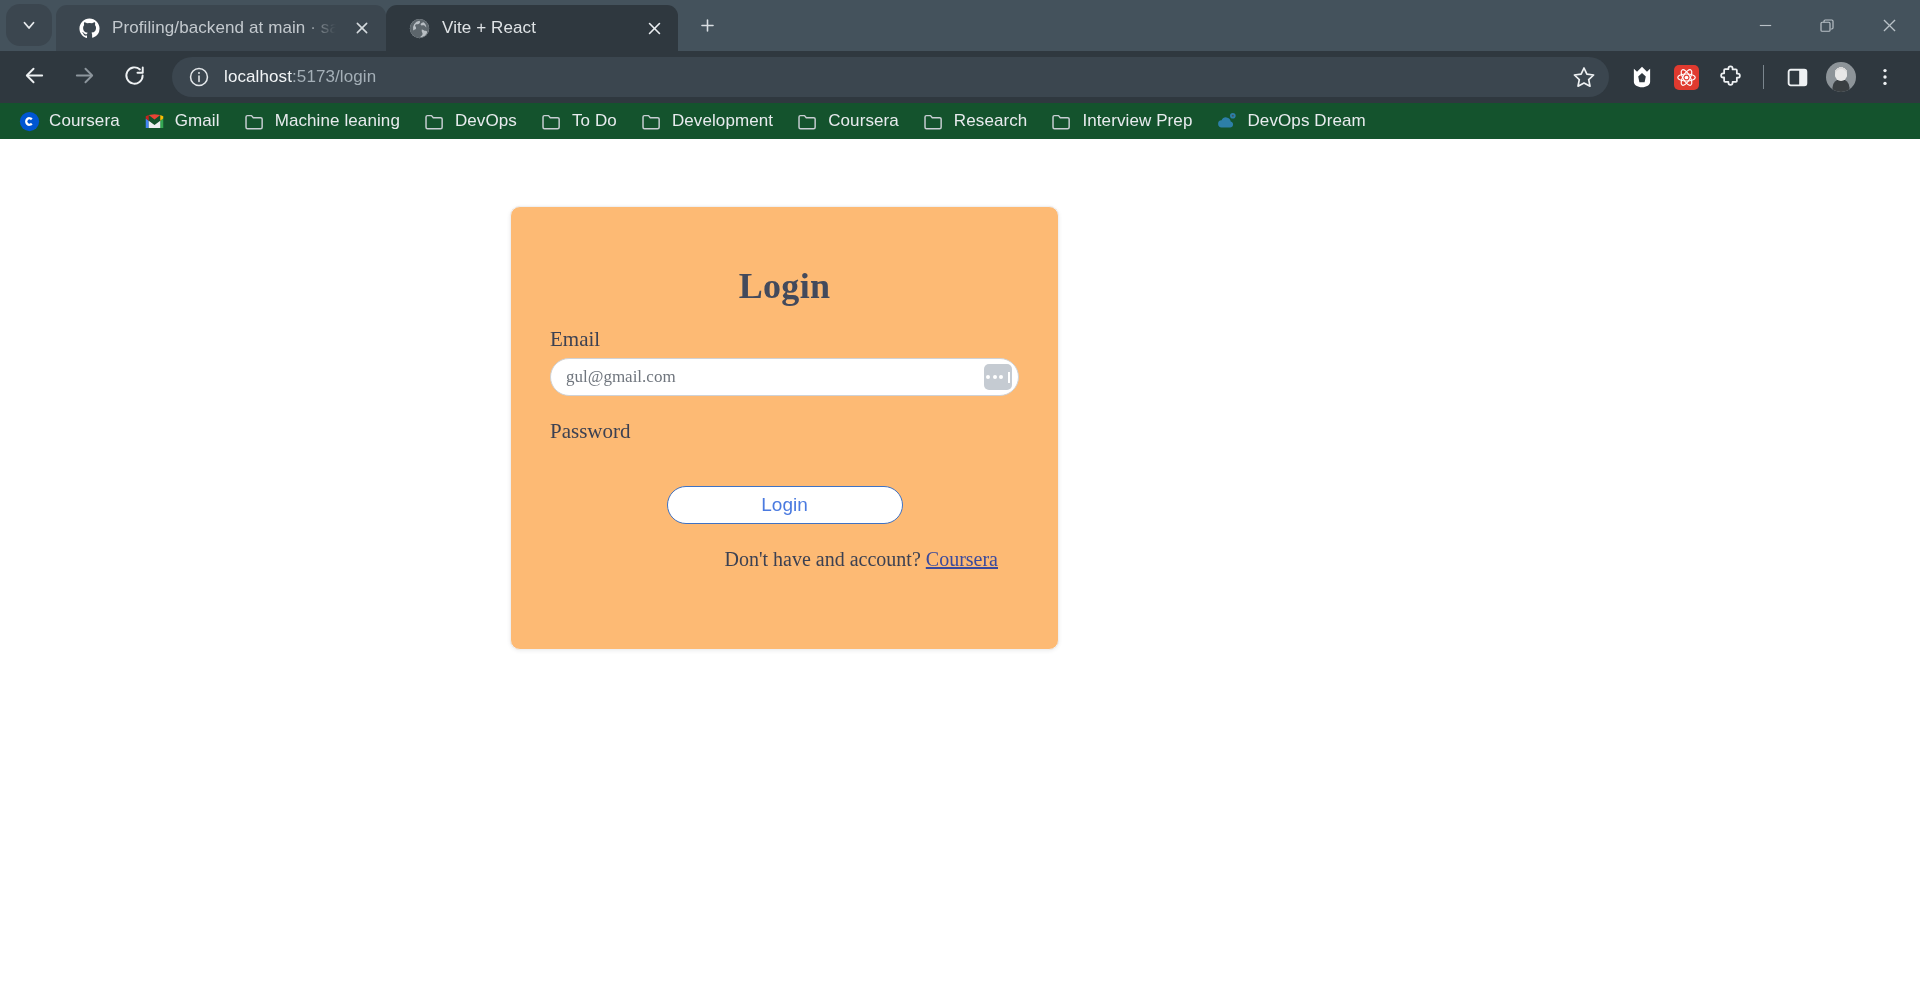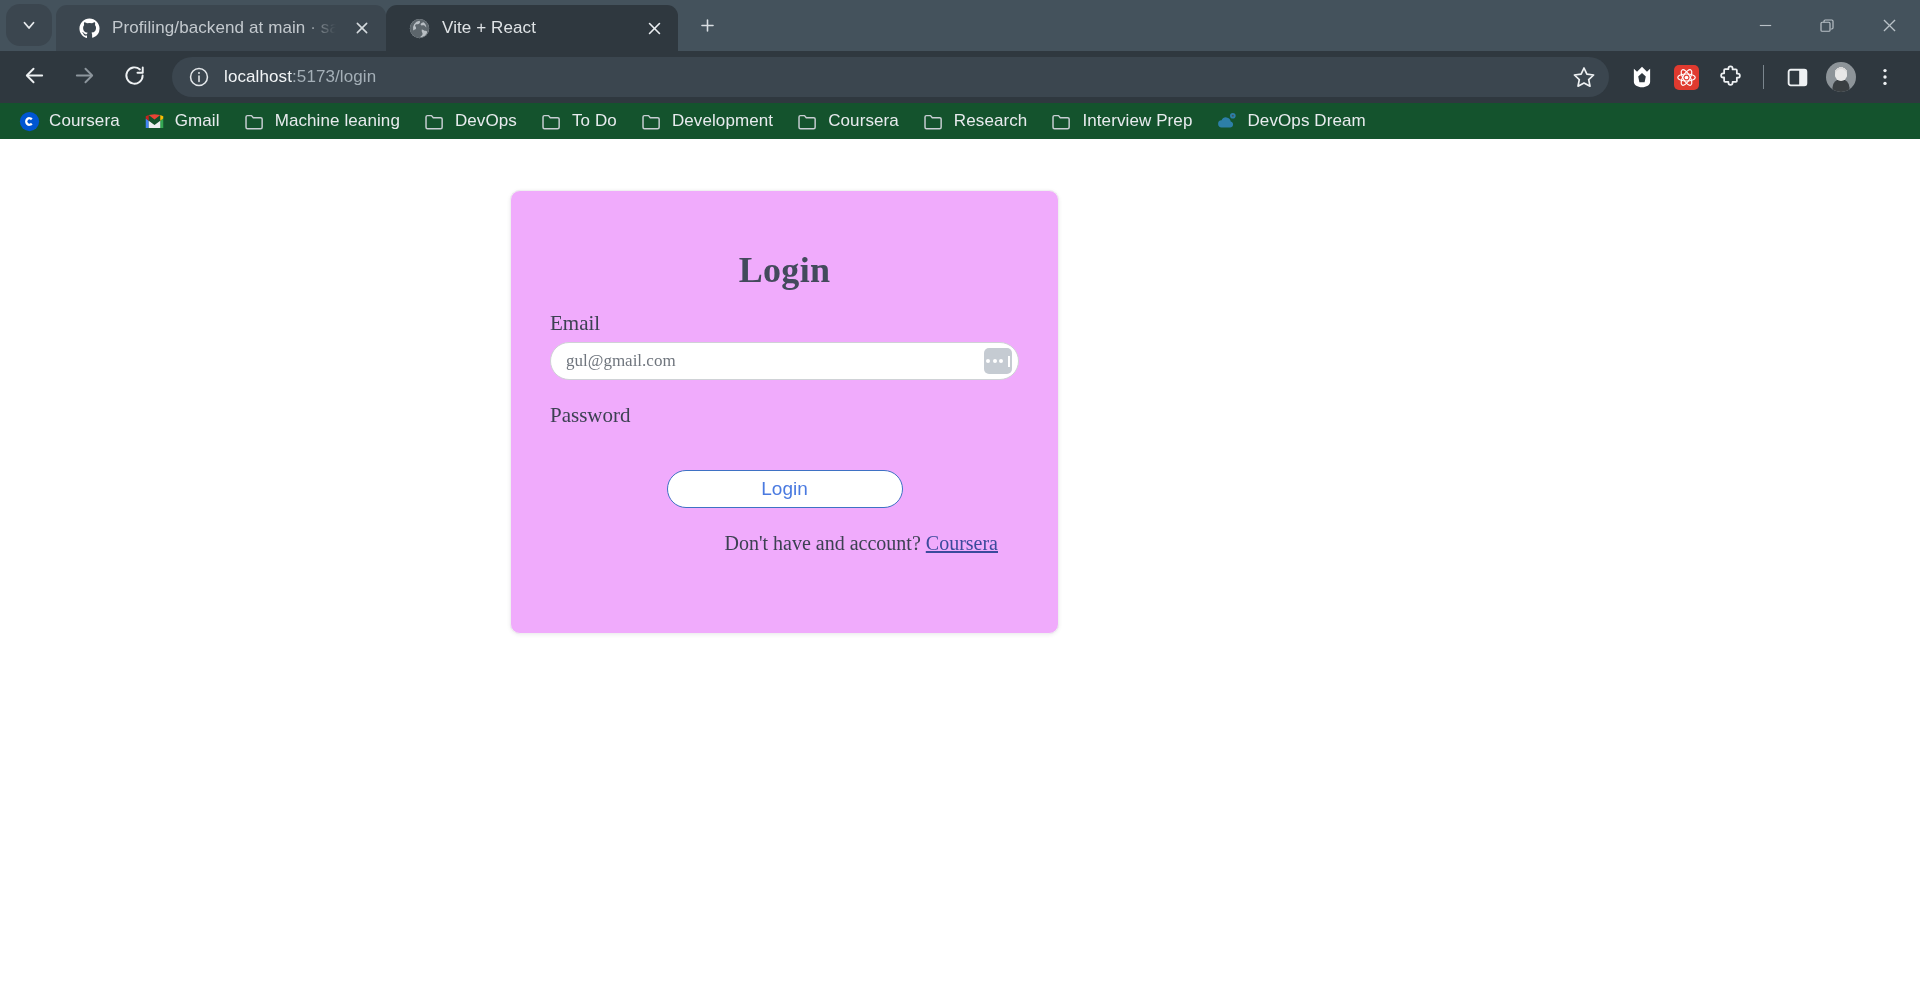--- a/index.html
+++ b/index.html
@@ -79,22 +79,22 @@
     height: 36px; background: #14532d; display: flex; align-items: center;
     padding: 0 10px 0 8px; gap: 4px; flex: none; overflow: hidden;
   }
   .bm { display: flex; align-items: center; gap: 9px; padding: 7px 10px; border-radius: 8px; cursor: pointer; flex: none; }
   .bm-label { font-size: 17px; color: #e8ebee; white-space: nowrap; letter-spacing: .1px; }
   .bm-ico { width: 22px; height: 22px; flex: none; display: flex; align-items: center; justify-content: center; }
 
   
   .viewport { flex: 1; background: #ffffff; position: relative; overflow: hidden; }
   .card {
-    position: absolute; left: 510px; top: 51px; width: 549px; height: 444px;
-    background: #f0abfc; border-radius: 10px;
+    position: absolute; left: 510px; top: 67px; width: 549px; height: 444px;
+    background: #fdba74; border-radius: 10px;
     border: 1px solid #f0f0f1;
     box-shadow: 0 1px 4px rgba(17,24,39,.07), 0 0 1px rgba(17,24,39,.06);
   }
   .card-title {
     text-align: center; margin: 58px 0 0 0; font-family: "Liberation Serif", serif;
     font-size: 36px; font-weight: 700; color: #434a5c; letter-spacing: .3px;
   }
   .form { padding: 0 39px; margin-top: 20px; }
   .field-label {
     font-family: "Liberation Serif", serif; font-size: 21px; color: #3c4152;

